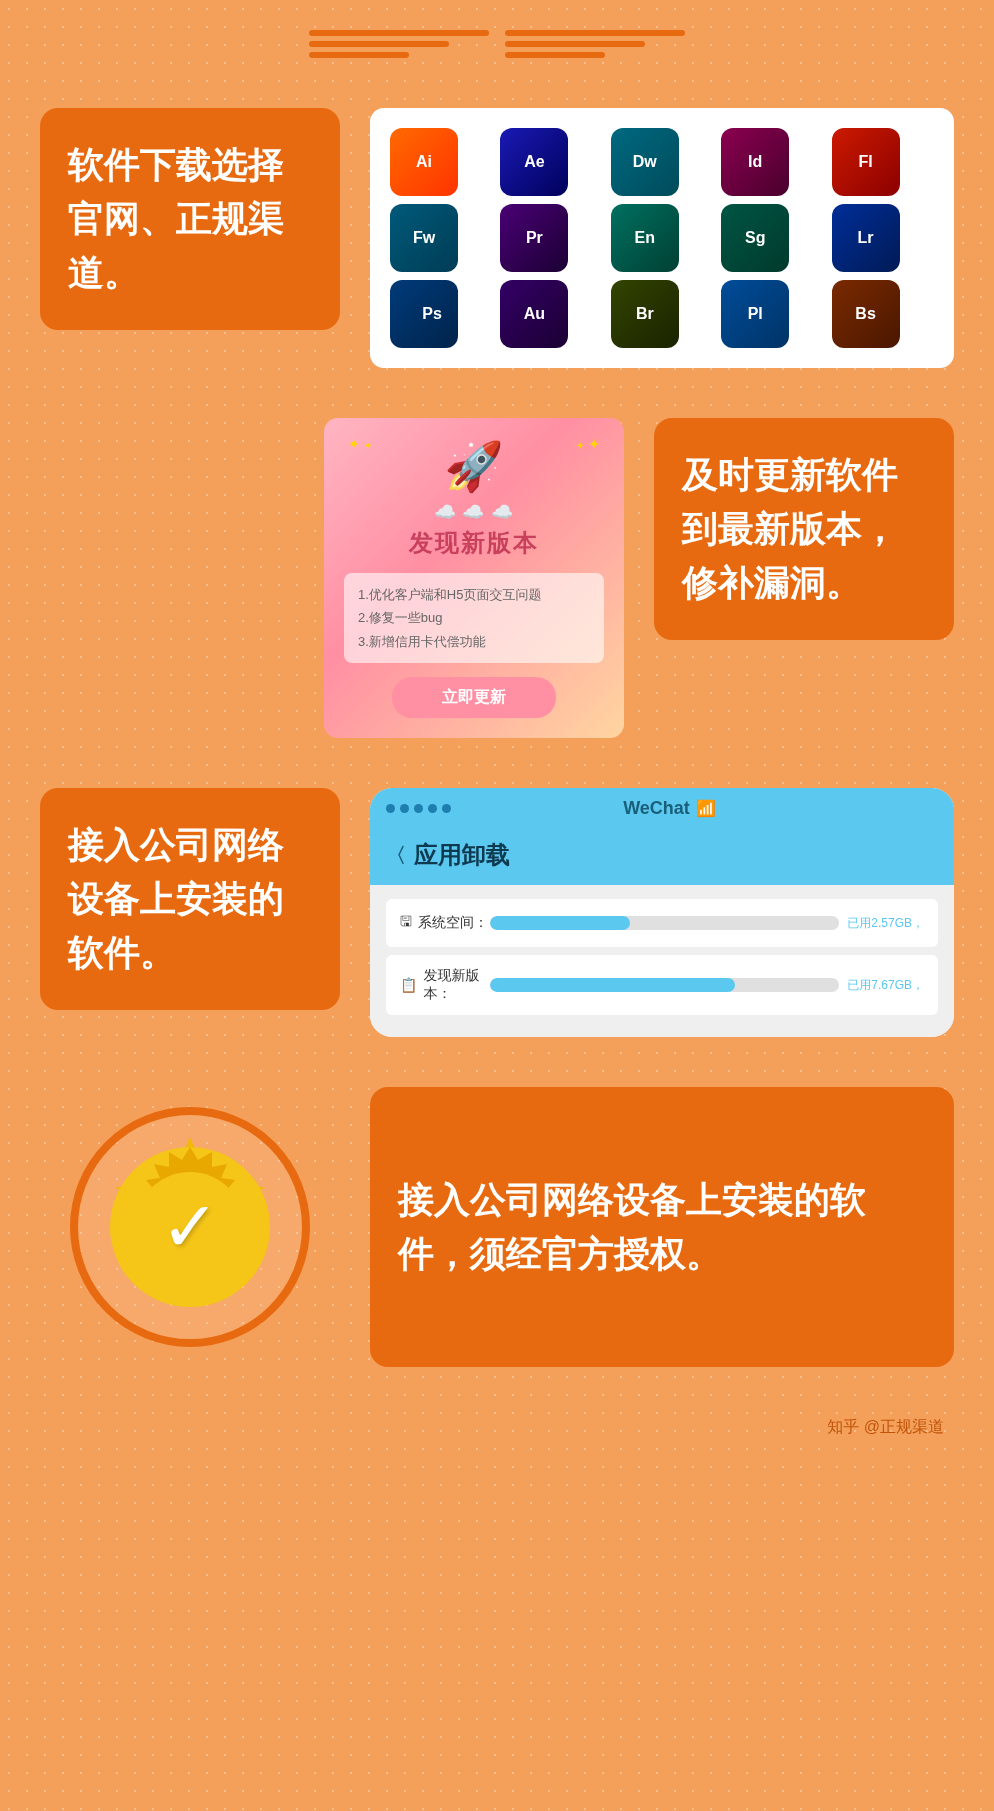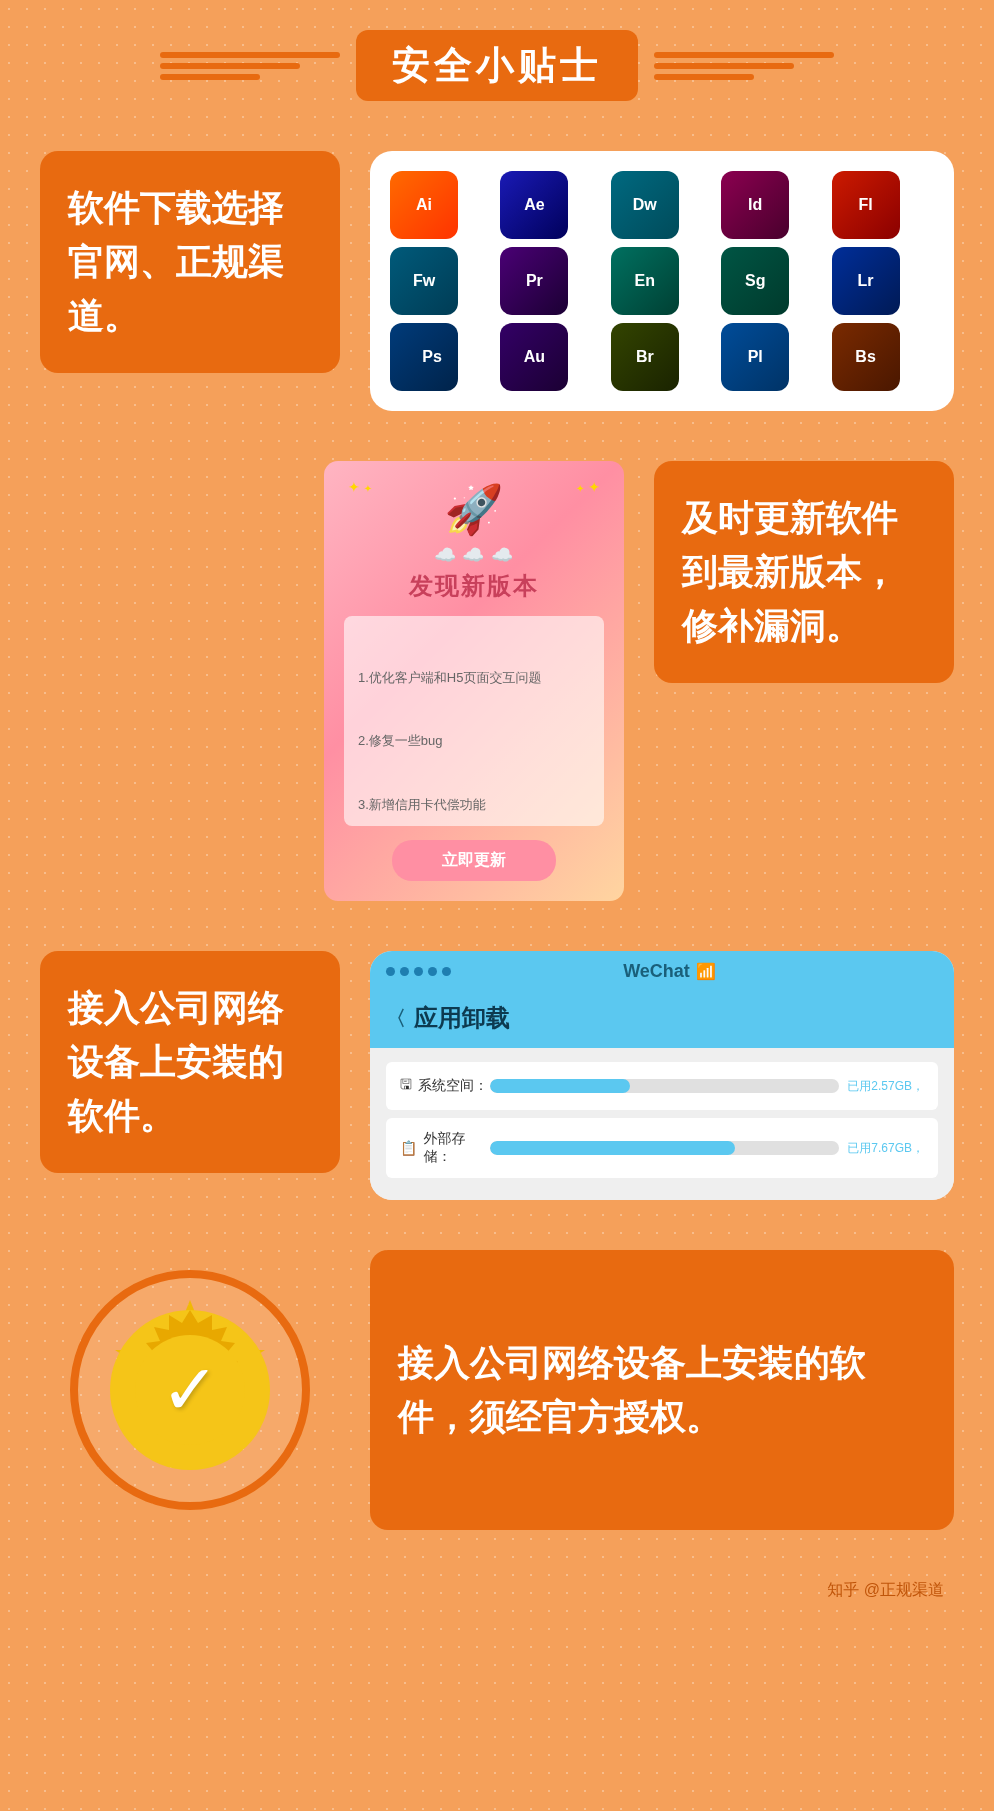--- a/index.html
+++ b/index.html
@@ -98,21 +98,21 @@
     .text-card .card-text {
       color: white;
       font-size: 36px;
       font-weight: bold;
       line-height: 1.5;
     }
 
     
     .image-card {
       background-color: white;
-      border-radius: 22px;
+      border-radius: 14px;
       flex: 1;
       overflow: hidden;
       display: flex;
       flex-direction: column;
       align-items: center;
       justify-content: center;
       min-height: 220px;
       padding: 20px;
     }
 
@@ -168,21 +168,20 @@
       border-radius: 8px;
       padding: 10px 14px;
       width: 100%;
       margin-bottom: 14px;
     }
 
     .update-features p {
       font-size: 13px;
       color: #666;
       line-height: 1.8;
-      margin-top: 40px;
     }
 
     .update-btn {
       background-color: #FF8FA3;
       color: white;
       border: none;
       border-radius: 20px;
       padding: 10px 50px;
       font-size: 16px;
       cursor: pointer;
@@ -374,23 +373,20 @@
 </head>
 <body>
 
 <div class="page-container">
 
   <div class="header">
     <div class="header-lines">
       <div class="header-line"></div>
       <div class="header-line"></div>
       <div class="header-line"></div>
-    </div>
-    <div class="header-title-box">
-      <div class="header-title">安全小贴士</div>
     </div>
     <div class="header-lines header-lines-right">
       <div class="header-line"></div>
       <div class="header-line"></div>
       <div class="header-line"></div>
     </div>
   </div>
 
   <div class="row">
     <div class="text-card">
@@ -479,21 +475,21 @@
             <span>系统空间：</span>
           </div>
           <div class="wechat-progress-bar">
             <div class="wechat-progress-fill" style="width: 40%;"></div>
           </div>
           <div class="wechat-row-value">已用2.57GB，</div>
         </div>
         <div class="wechat-row">
           <div class="wechat-row-label">
             <span>📋</span>
-            <span>外部存储：</span>
+            <span>发现新版本：</span>
           </div>
           <div class="wechat-progress-bar">
             <div class="wechat-progress-fill" style="width: 70%;"></div>
           </div>
           <div class="wechat-row-value">已用7.67GB，</div>
         </div>
       </div>
     </div>
   </div>
 

